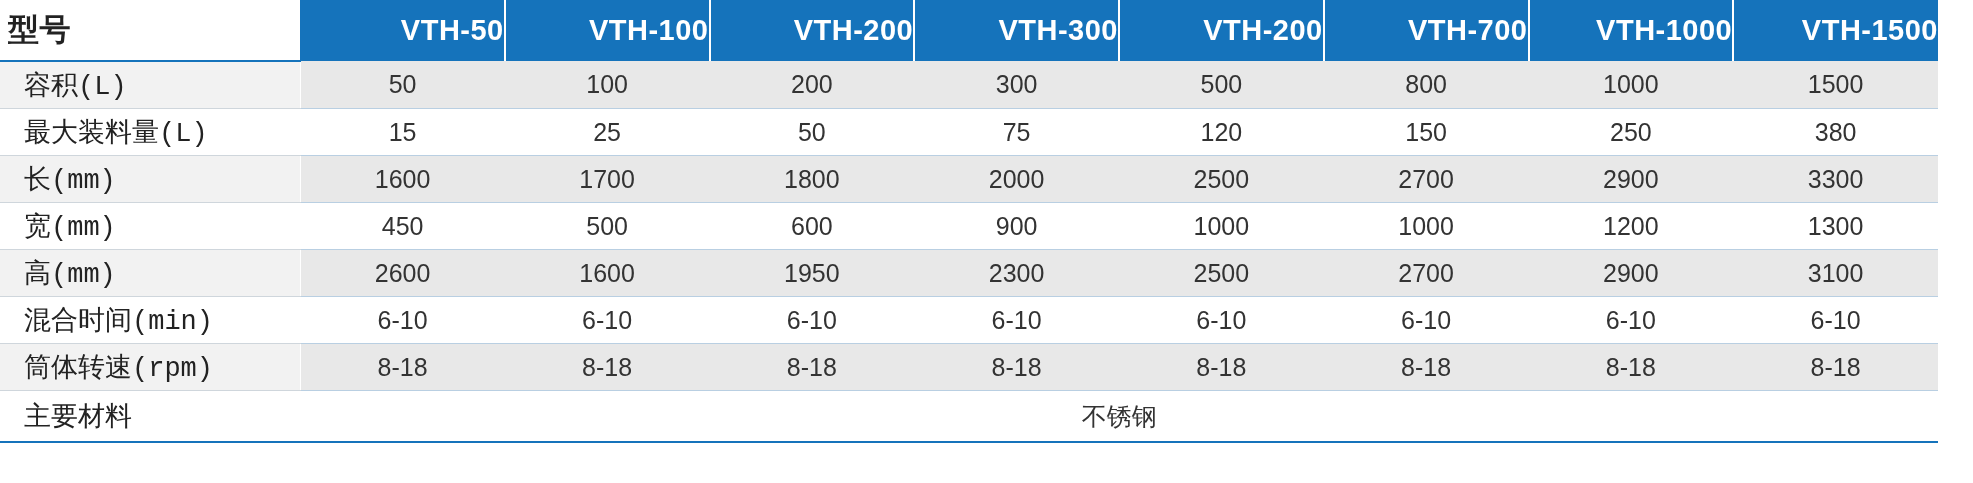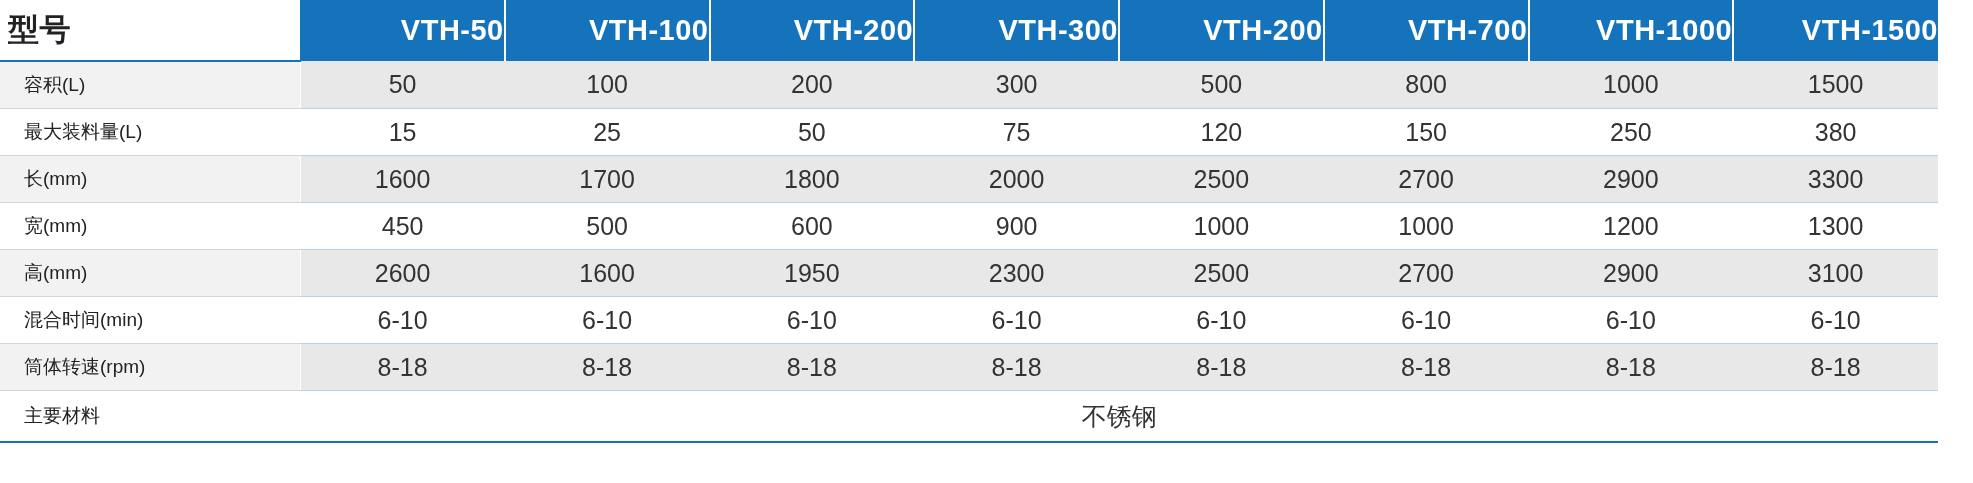--- a/index.html
+++ b/index.html
@@ -54,28 +54,29 @@
   thead th.head-model {
     border-right: 2px solid #ffffff;
   }
   thead th.head-model:last-child {
     border-right: none;
   }
 
   
   tbody th.row-label {
     height: 46px;
-    font-size: 19px;
+    font-size: 27px;
     font-weight: normal;
     color: #222222;
     text-align: left;
     padding-left: 24px;
     vertical-align: middle;
     background: #ffffff;
     border-bottom: 1px solid #cfd6dc;
+    font-family: Liberation Mono, monospace;
   }
   tbody td.cell {
     height: 46px;
     font-size: 25px;
     color: #333333;
     text-align: center;
     vertical-align: middle;
     border-bottom: 1px solid #b9cfe2;
   }
   tbody tr.shaded td.cell {

